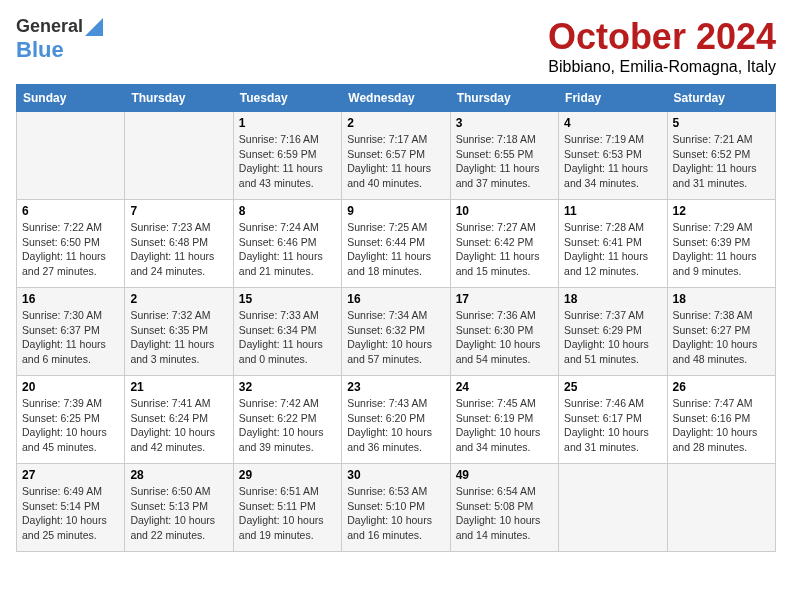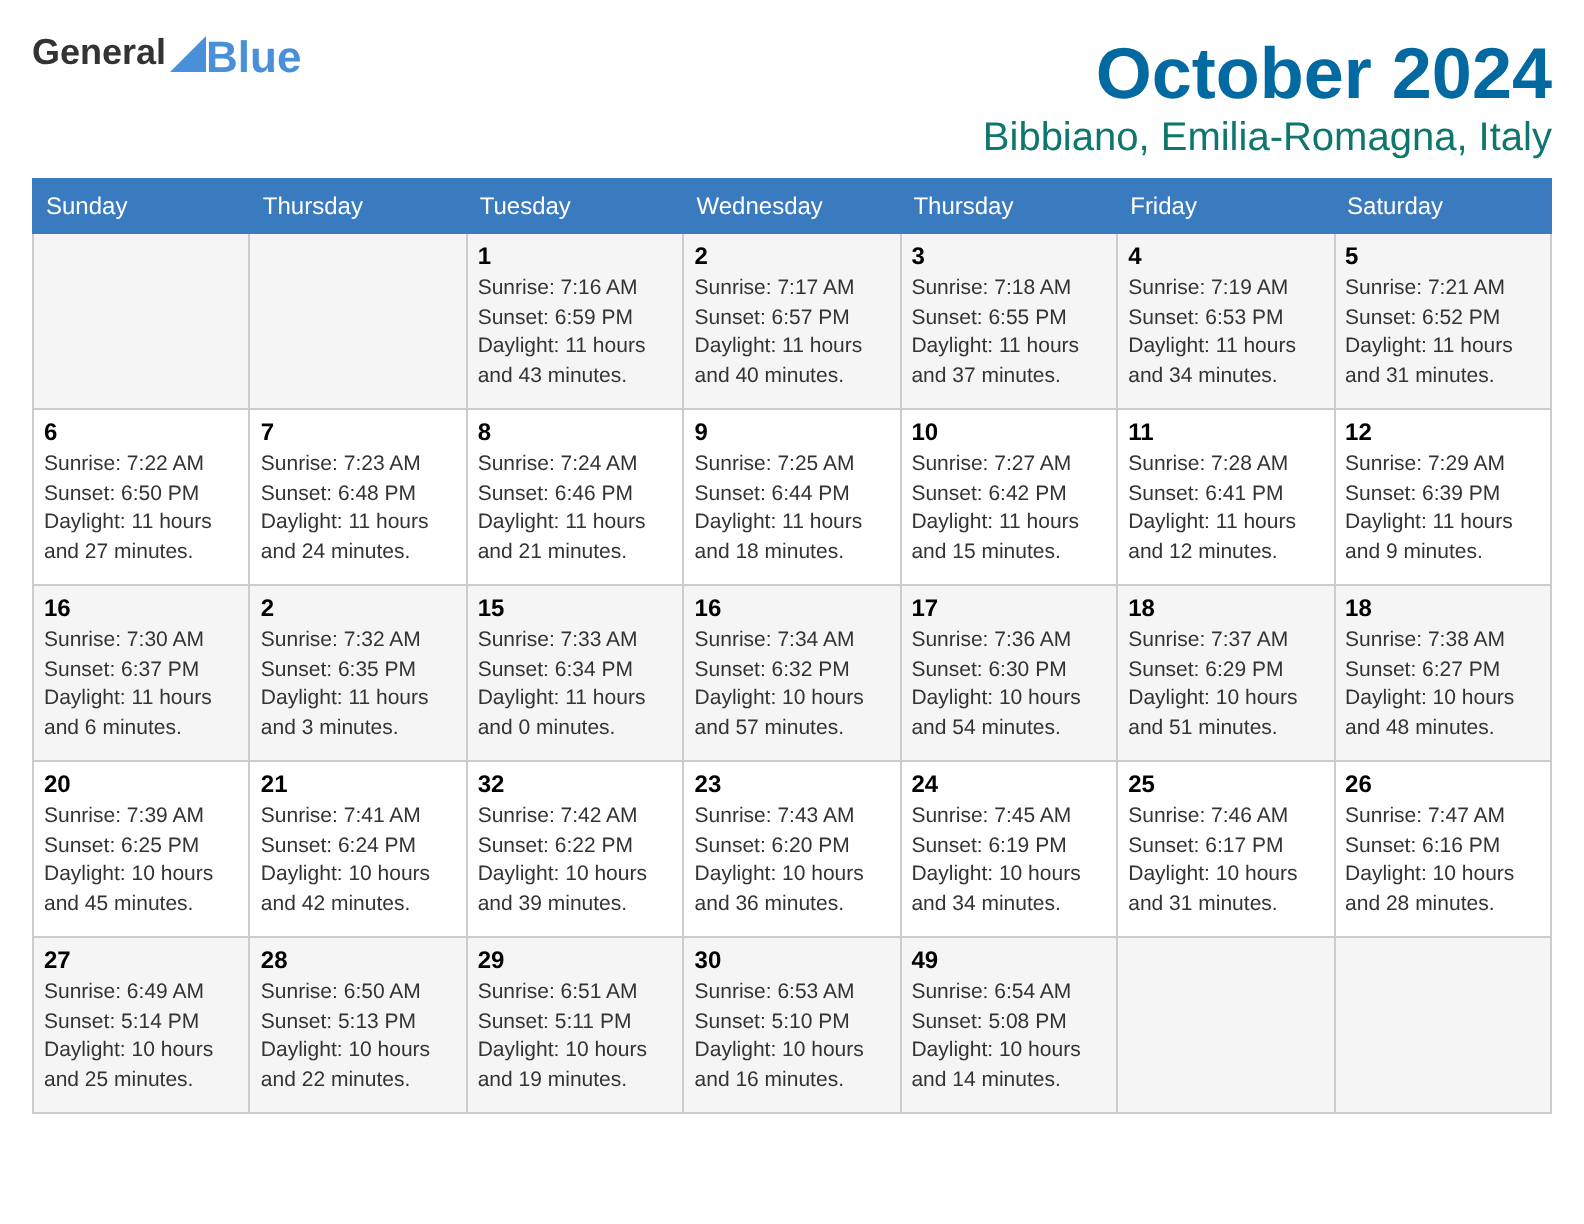--- a/index.html
+++ b/index.html
@@ -11,21 +11,21 @@
       padding: 16px;
     }
     .header {
       display: flex;
       justify-content: space-between;
       align-items: flex-start;
       margin-bottom: 8px;
     }
     .logo {
       display: flex;
-      flex-direction: row;
+      flex-direction: column;
       align-items: flex-start;
     }
     .logo-general {
       font-size: 18px;
       font-weight: bold;
       color: #333;
     }
     .logo-blue {
       font-size: 22px;
       font-weight: bold;
@@ -34,38 +34,38 @@
     .logo-line {
       display: flex;
       align-items: center;
     }
     .title-block {
       text-align: right;
     }
     .month-title {
       font-size: 36px;
       font-weight: bold;
-      color: #0369a1;
+      color: #b91c1c;
     }
     .location-title {
-      font-size: 20px;
-      color: #0f766e;
+      font-size: 16px;
+      color: #000000;
     }
     table {
       width: 100%;
       border-collapse: collapse;
       font-size: 11px;
     }
     thead tr th {
       background-color: #3a7abf;
       color: #fff;
       text-align: left;
       padding: 6px 6px;
       font-size: 12px;
-      font-weight: normal;
+      font-weight: bold;
       border: 1px solid #3a7abf;
     }
     tbody tr td {
       border: 1px solid #ccc;
       vertical-align: top;
       padding: 4px 5px;
       width: 107px;
       min-height: 80px;
       height: 88px;
     }

